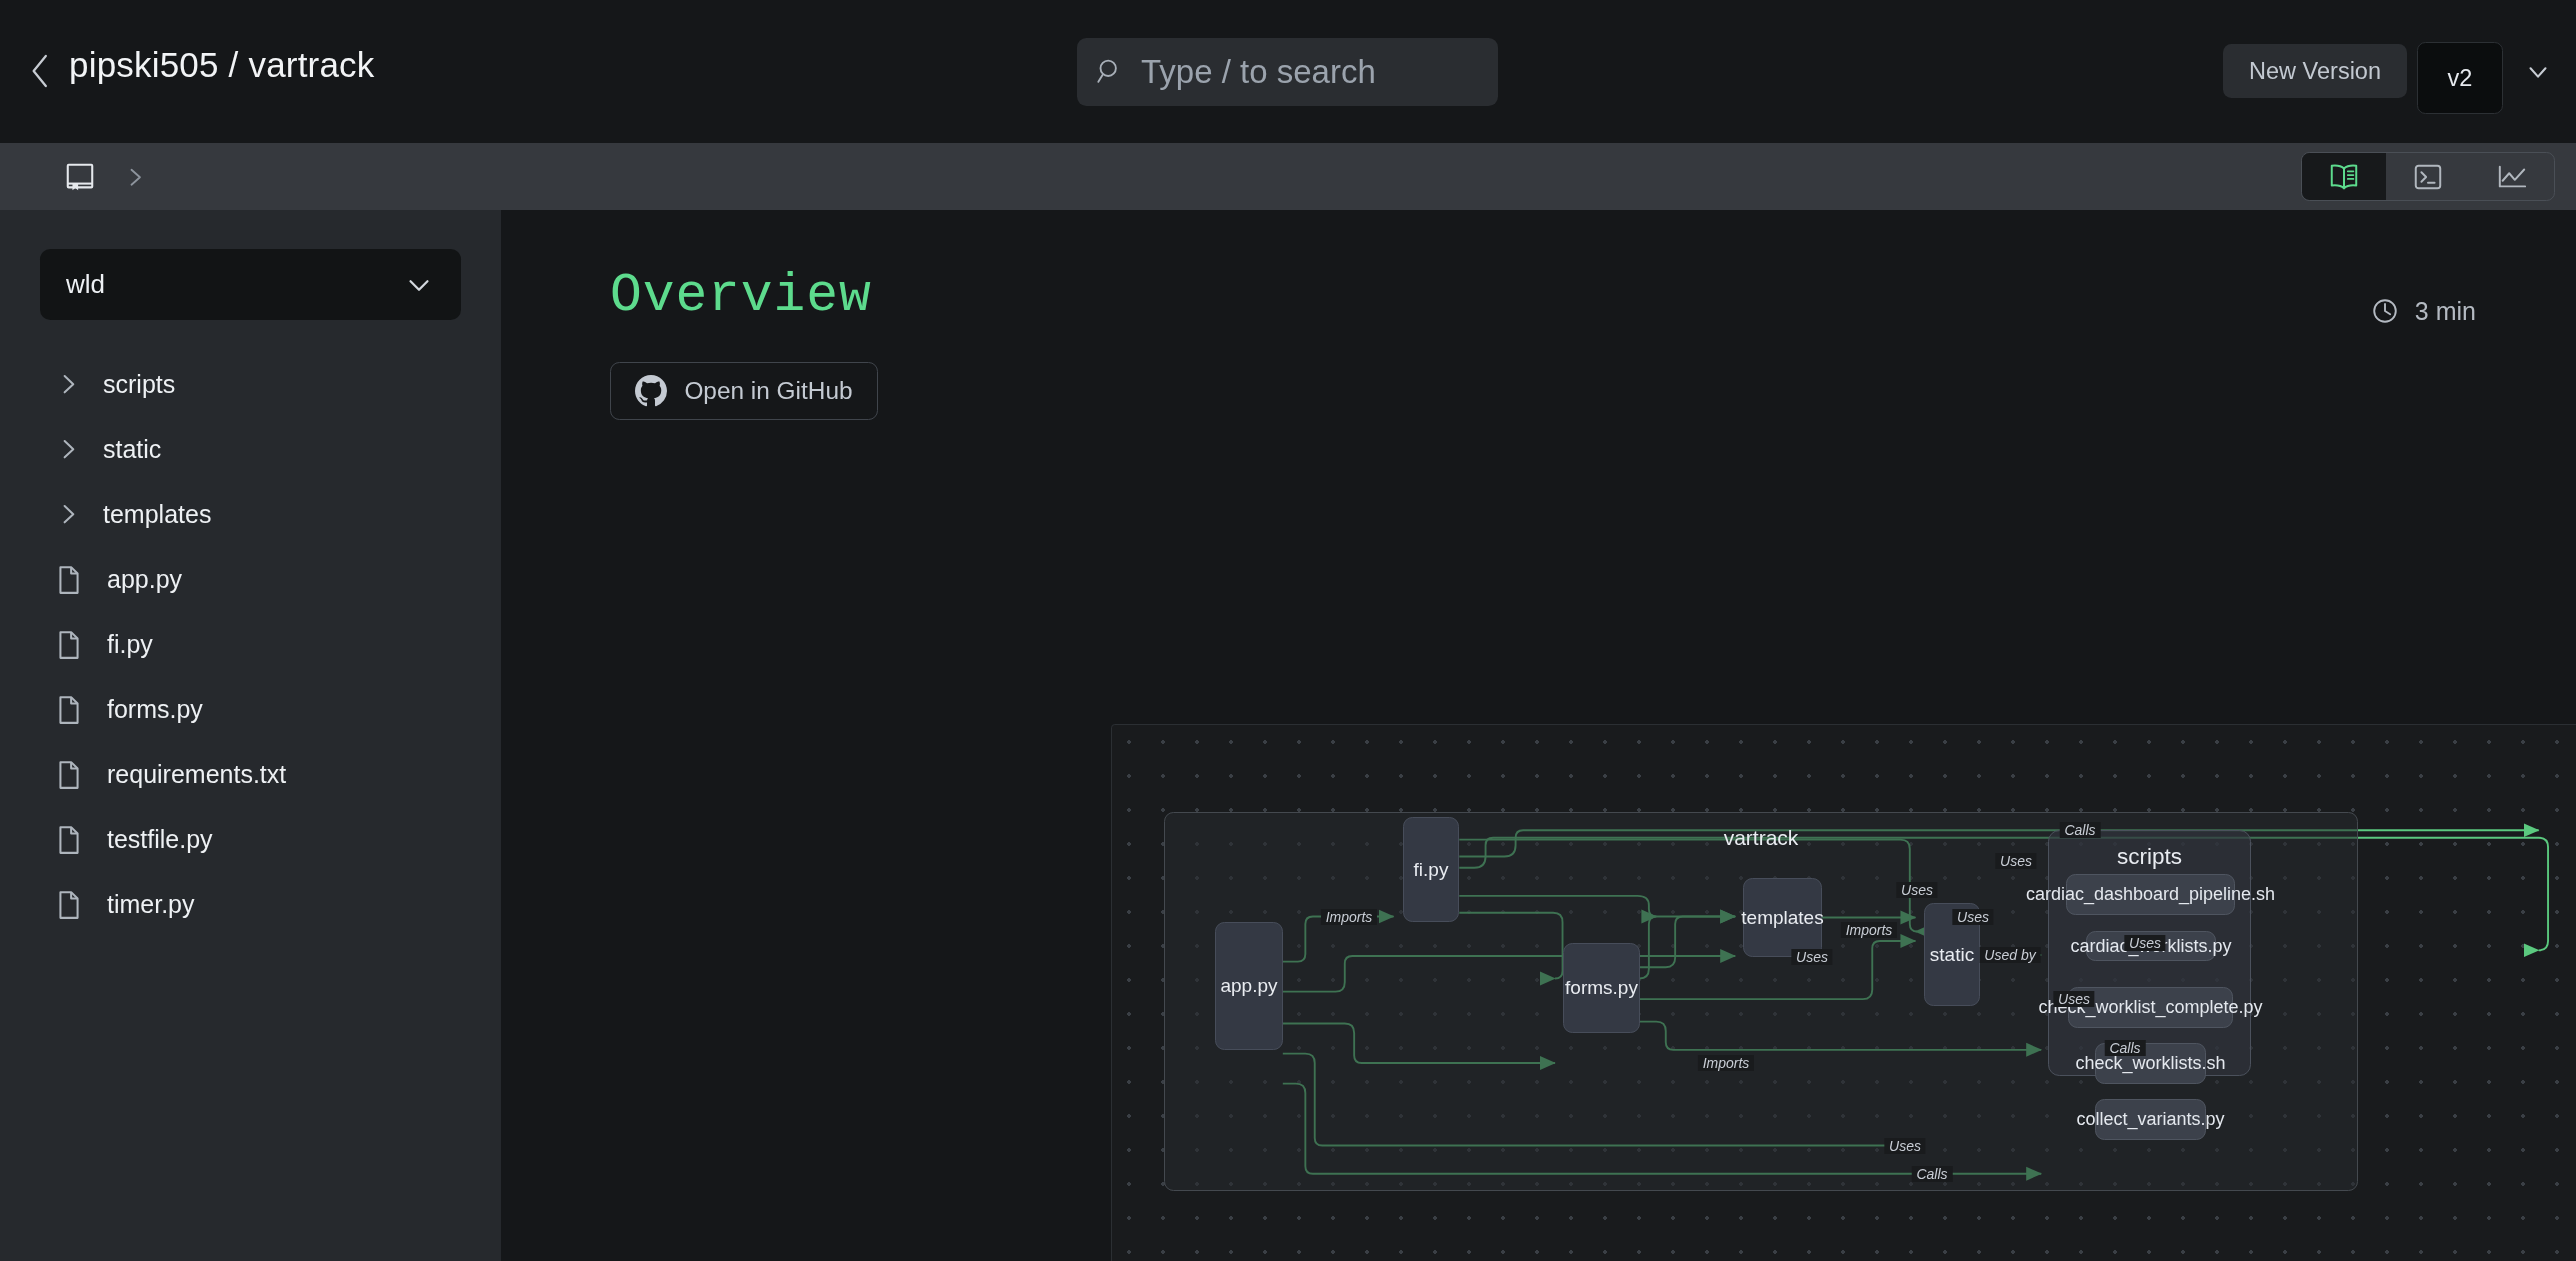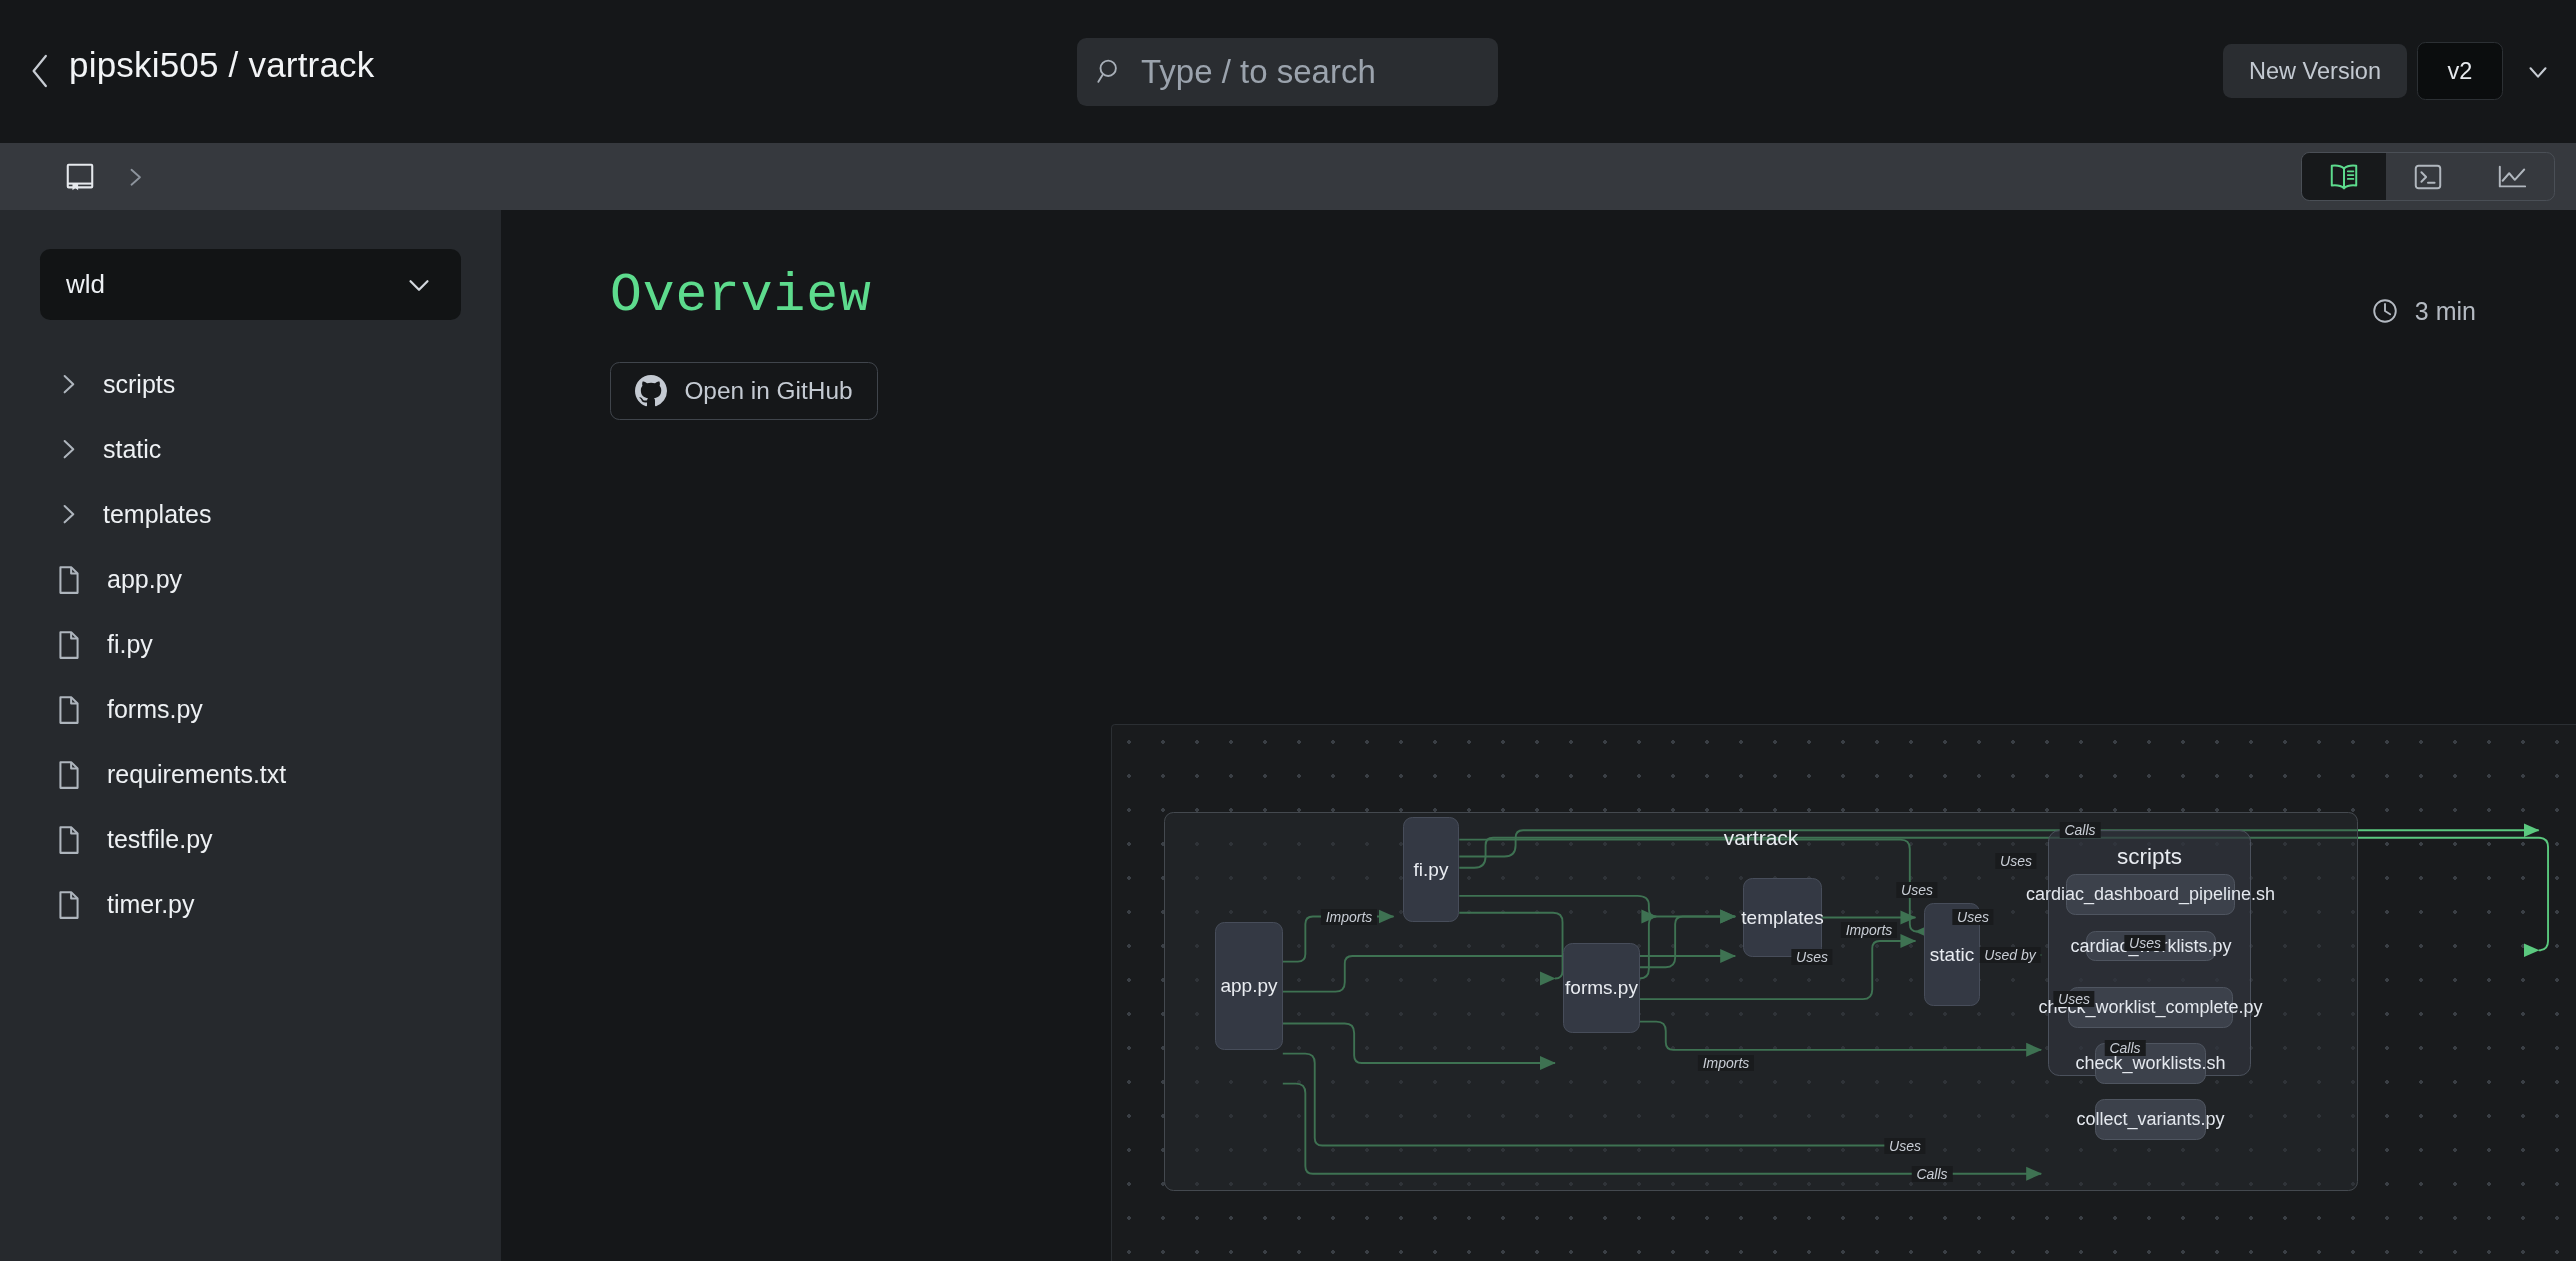--- a/index.html
+++ b/index.html
@@ -41,21 +41,21 @@
   .new-version-btn {
     position: absolute; right: 169px; top: 44px;
     height: 54px; padding: 0 26px;
     background: #2a2d31; border-radius: 8.4px; border: none;
     font-family: "Liberation Sans", sans-serif;
     font-size: 23.5px; color: #c3c9d1; cursor: pointer;
     display: flex; align-items: center;
   }
   .version-select {
     position: absolute; right: 73px; top: 42px;
-    width: 86px; height: 58px;
+    width: 86px; height: 72px;
     background: #0b0d0e; border: 0.9px solid #2c3034; border-radius: 8.4px;
     display: flex; align-items: center; justify-content: center;
     font-size: 23.5px; color: #e7eaee; cursor: pointer;
   }
   .version-caret {
     position: absolute; right: 24.4px; top: 58px;
     width: 28px; height: 28px; cursor: pointer;
   }
 
   

